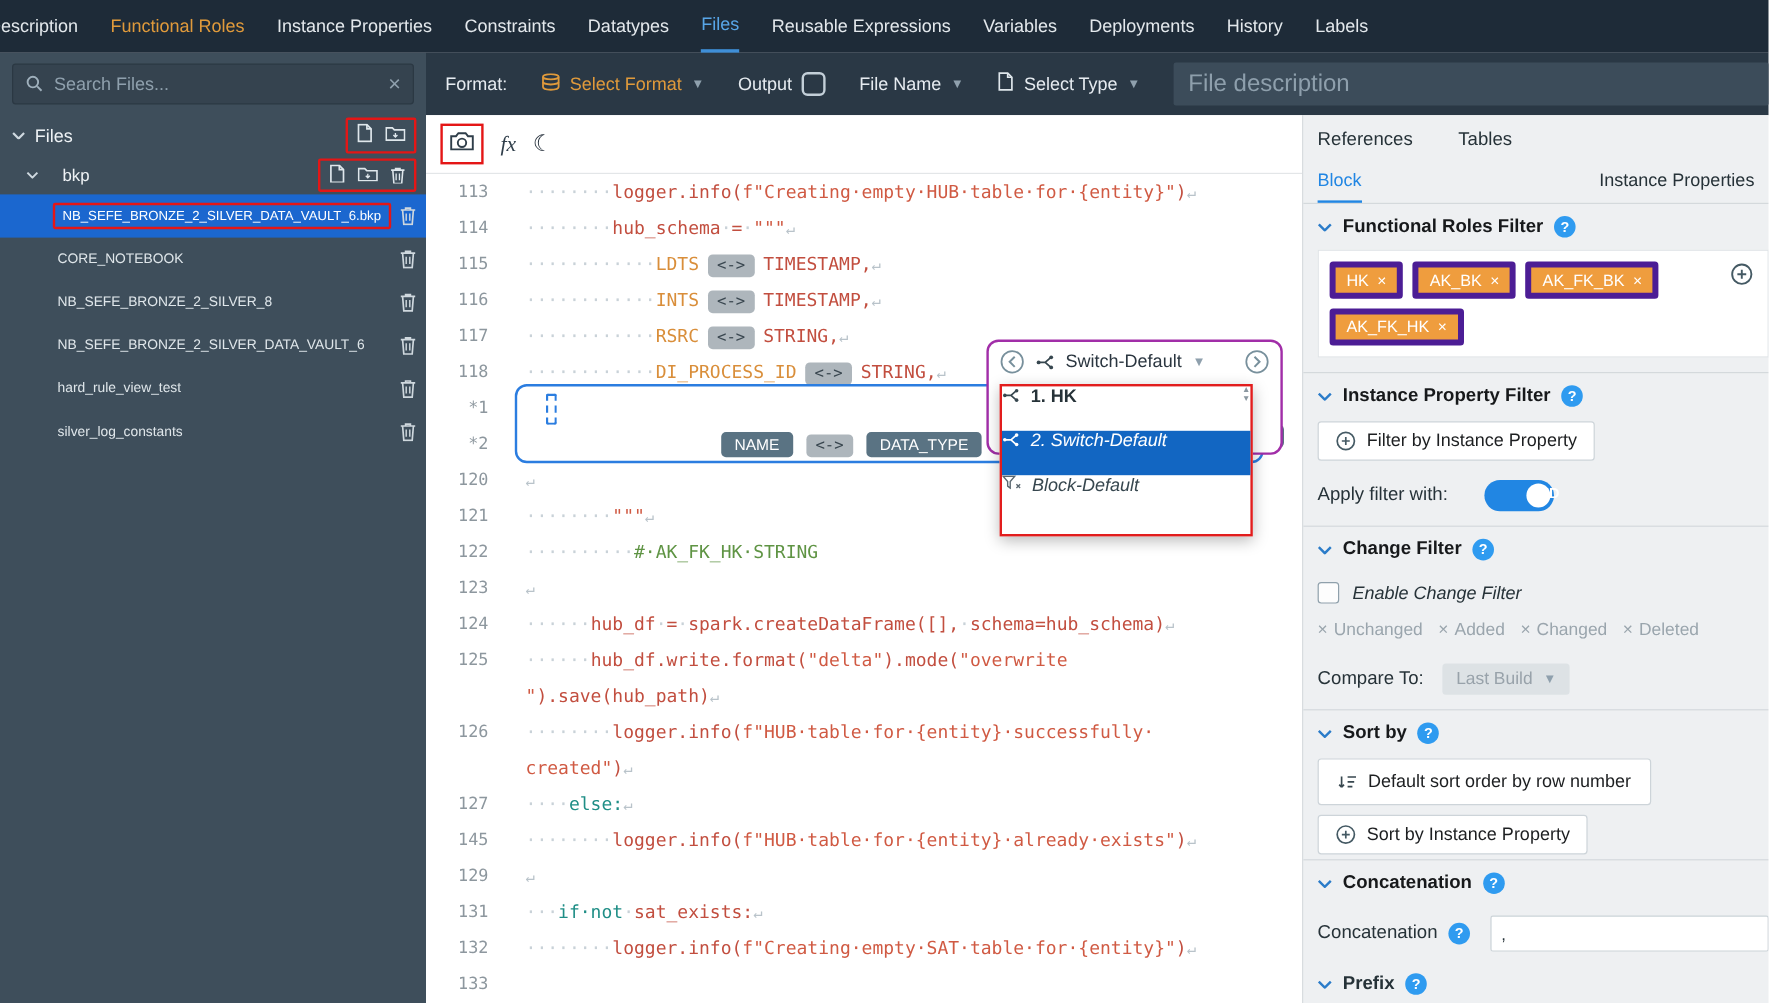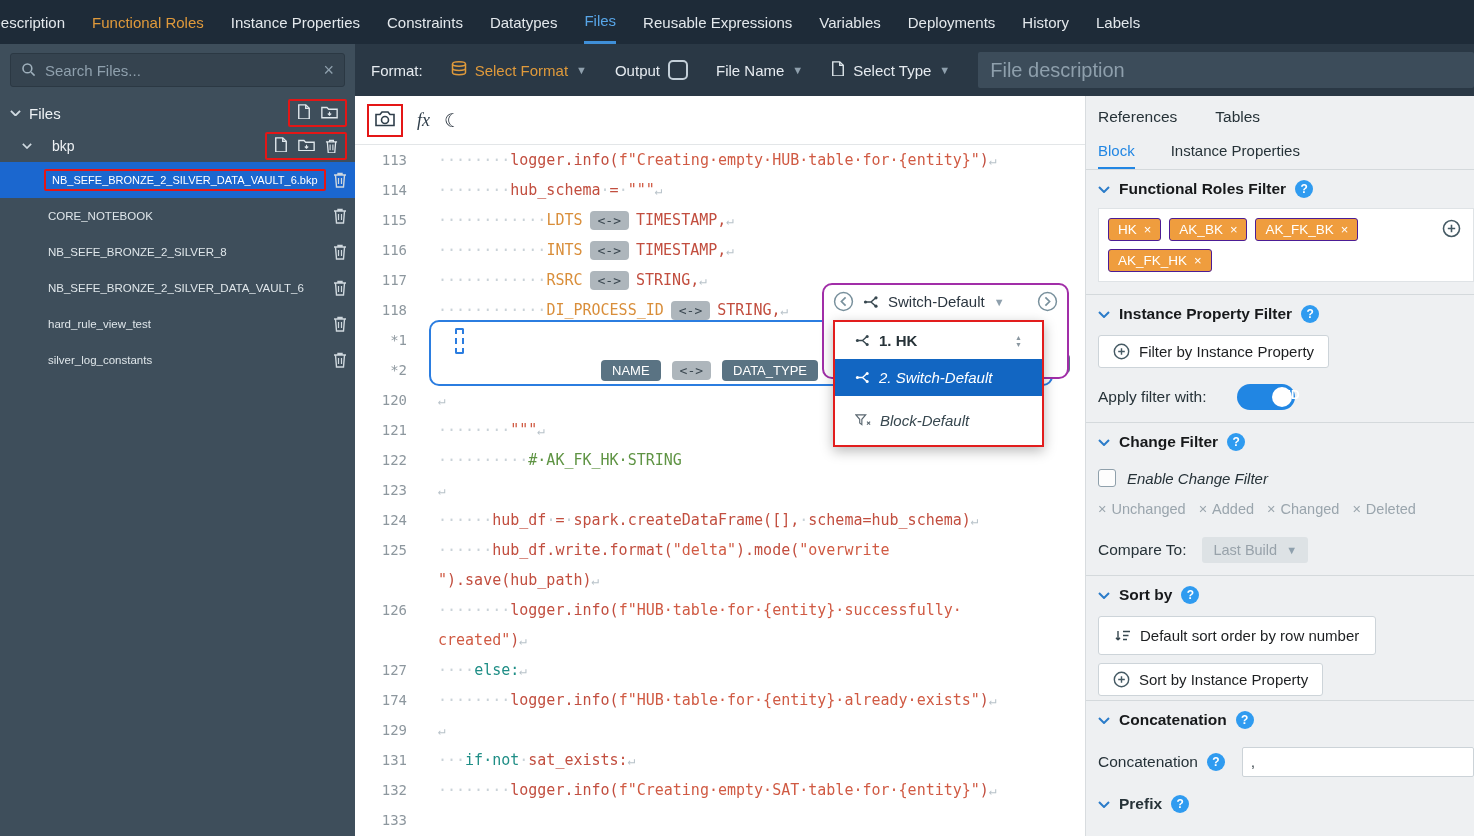--- a/index.html
+++ b/index.html
@@ -71,37 +71,37 @@
   .tk-cur { display:inline-block; width:9px; height:26px; border:2px dashed #2b7de0; border-radius:2px; vertical-align:middle; margin-left:17px; }
 
   
   .blue-box { position:absolute; left:429px; top:320px; width:624px; height:66px; border:2px solid #2b7de0; border-radius:10px; z-index:4; pointer-events:none; }
   .plus2-chip { position:absolute; left:1041px; top:354px; z-index:5; background:#5a7383; color:#fff; border-radius:4px; padding:2px 7px; font-size:13px; }
   .purple-box { position:absolute; left:822px; top:283px; width:247px; height:96px; border:2px solid #a12ea8; border-radius:10px; background:#fff; z-index:6; }
   .popup-header { display:flex; align-items:center; gap:9px; padding:6px 9px; }
   .popup-title { font-size:15px; color:#2b3640; }
   .circ-btn { display:flex; }
   .dropdown { position:absolute; left:833px; top:320px; width:211px; background:#fff; border:2px solid #e21d1d; box-shadow:0 4px 12px rgba(0,0,0,.28); z-index:8; }
-  .dd-row { display:flex; align-items:center; gap:9px; padding:0 20px; height:37px; font-size:15px; color:#263238; }
+  .dd-row { display:flex; align-items:flex-start; gap:9px; padding:0 0; height:37px; font-size:15px; color:#263238; }
   .dd-row.bold { font-weight:bold; }
   .dd-row.selected { background:#1266c2; color:#fff; font-style:italic; height:37px; }
   .dd-row.tall { height:49px; font-style:italic; color:#37474f; }
   .spinner { margin-left:auto; display:flex; flex-direction:column; color:#8a97a0; font-size:7px; line-height:7px; }
 
   
   .right-panel { flex:1; background:#eef0f2; border-left:1px solid #d8dcdf; color:#263238; overflow:hidden; position:relative; }
   .rp-tabs { display:flex; gap:38px; padding:12px 12px 6px; font-size:15.5px; }
-  .rp-subtabs { display:flex; gap:36px; padding:10px 12px 0; font-size:15px; }
+  .rp-subtabs { display:flex; gap:36px; padding:10px 12px 0; font-size:15px;justify-content:space-between; }
   .subtab { padding-bottom:8px; }
   .subtab.active { color:#2186e3; border-bottom:2px solid #2186e3; }
   .rp-section { border-top:1px solid #d4d9dc; }
   .rp-header { display:flex; align-items:center; gap:9px; padding:10px 12px 8px; font-weight:bold; font-size:15.5px; color:#17191b; }
   .help { width:18px; height:18px; border-radius:50%; background:#2f9bf0; color:#fff; font-size:12px; font-weight:bold; display:flex; align-items:center; justify-content:center; flex-shrink:0; }
   .fr-card { margin:2px 0 12px 12px; background:#fff; border:1px solid #dfe3e6; padding:9px 44px 9px 9px; display:flex; flex-wrap:wrap; gap:8px; position:relative; }
-  .fr-tag { background:#ef9d3e; border:1px solid #4c1d95; color:#fff; border-radius:3px; padding:3px 9px; font-size:13.5px; display:inline-flex; gap:7px; align-items:center; }
+  .fr-tag { background:#ef9d3e; border:5px solid #4c1d95; color:#fff; border-radius:3px; padding:3px 9px; font-size:13.5px; display:inline-flex; gap:7px; align-items:center; }
   .tag-x { font-size:13px; }
   .card-plus { position:absolute; right:12px; top:10px; display:flex; }
   .panel-btn { background:#fff; border:1px solid #cdd4d9; border-radius:3px; padding:7px 14px; display:inline-flex; align-items:center; gap:9px; font-size:15px; color:#1d1f21; margin:4px 0 4px 12px; }
   .apply-row { display:flex; align-items:center; gap:30px; padding:12px; font-size:15.5px; }
   .toggle { width:58px; height:26px; border-radius:13px; background:#2186e3; position:relative; color:#fff; font-size:12px; font-weight:bold; }
   .toggle .t-label { position:absolute; left:9px; top:4px;margin-left:28px; }
   .toggle .knob { position:absolute; right:3px; top:3px; width:20px; height:20px; border-radius:50%; background:#fff; }
   .check-row { display:flex; align-items:center; gap:11px; padding:10px 12px 6px; font-size:15px;font-style:italic; }
   .checkbox { width:18px; height:18px; background:#fdfdfd; border:1.5px solid #8fa0ab; border-radius:3px; }
   .dis-row { display:flex; gap:13px; padding:8px 12px; }
@@ -307,21 +307,21 @@
               <div class="code-row"><span class="gutter">120</span><span class="code-content"><span class="tk-r">↵</span></span></div>
               <div class="code-row"><span class="gutter">121</span><span class="code-content"><span class="tk-w">········</span><span class="tk-s">"""</span><span class="tk-r">↵</span></span></div>
               <div class="code-row"><span class="gutter">122</span><span class="code-content"><span class="tk-w">··········</span><span class="tk-m">#·AK_FK_HK·STRING</span></span></div>
               <div class="code-row"><span class="gutter">123</span><span class="code-content"><span class="tk-r">↵</span></span></div>
               <div class="code-row"><span class="gutter">124</span><span class="code-content"><span class="tk-w">······</span><span class="tk-c">hub_df</span><span class="tk-w">·</span><span class="tk-c">=</span><span class="tk-w">·</span><span class="tk-c">spark.createDataFrame([],</span><span class="tk-w">·</span><span class="tk-c">schema=hub_schema)</span><span class="tk-r">↵</span></span></div>
               <div class="code-row"><span class="gutter">125</span><span class="code-content"><span class="tk-w">······</span><span class="tk-c">hub_df.write.format(</span><span class="tk-s">"delta"</span><span class="tk-c">).mode(</span><span class="tk-s">"overwrite</span></span></div>
               <div class="code-row"><span class="gutter"></span><span class="code-content"><span class="tk-s">"</span><span class="tk-c">).save(hub_path)</span><span class="tk-r">↵</span></span></div>
               <div class="code-row"><span class="gutter">126</span><span class="code-content"><span class="tk-w">········</span><span class="tk-c">logger.info(</span><span class="tk-s">f"HUB·table·for·{entity}·successfully·</span></span></div>
               <div class="code-row"><span class="gutter"></span><span class="code-content"><span class="tk-s">created"</span><span class="tk-c">)</span><span class="tk-r">↵</span></span></div>
               <div class="code-row"><span class="gutter">127</span><span class="code-content"><span class="tk-w">····</span><span class="tk-k">else:</span><span class="tk-r">↵</span></span></div>
-              <div class="code-row"><span class="gutter">174</span><span class="code-content"><span class="tk-w">········</span><span class="tk-c">logger.info(</span><span class="tk-s">f"HUB·table·for·{entity}·already·exists"</span><span class="tk-c">)</span><span class="tk-r">↵</span></span></div>
+              <div class="code-row"><span class="gutter">145</span><span class="code-content"><span class="tk-w">········</span><span class="tk-c">logger.info(</span><span class="tk-s">f"HUB·table·for·{entity}·already·exists"</span><span class="tk-c">)</span><span class="tk-r">↵</span></span></div>
               <div class="code-row"><span class="gutter">129</span><span class="code-content"><span class="tk-r">↵</span></span></div>
               <div class="code-row"><span class="gutter">131</span><span class="code-content"><span class="tk-w">···</span><span class="tk-k">if·not</span><span class="tk-w">·</span><span class="tk-c">sat_exists:</span><span class="tk-r">↵</span></span></div>
               <div class="code-row"><span class="gutter">132</span><span class="code-content"><span class="tk-w">········</span><span class="tk-c">logger.info(</span><span class="tk-s">f"Creating·empty·SAT·table·for·{entity}"</span><span class="tk-c">)</span><span class="tk-r">↵</span></span></div>
               <div class="code-row"><span class="gutter">133</span><span class="code-content"></span></div>
             </div>
         </section>
 
         <aside class="right-panel">
           <div class="rp-tabs">
             <span>References</span>

